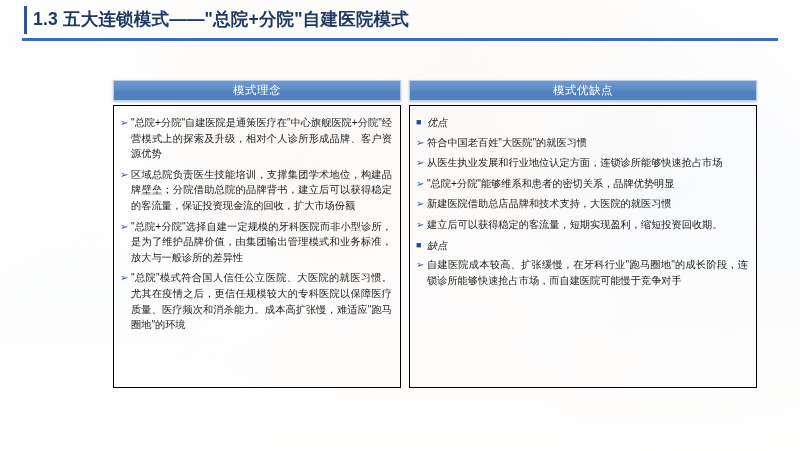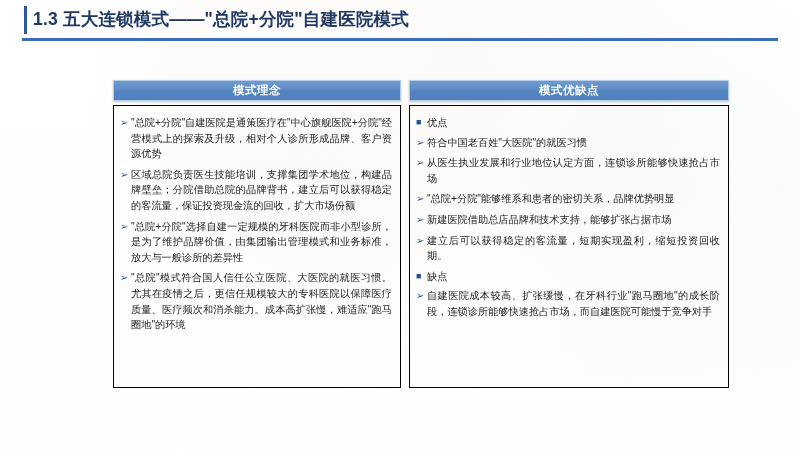--- a/index.html
+++ b/index.html
@@ -94,35 +94,35 @@
     position: absolute;
   }
   .panel-header {
     box-sizing: border-box;
     height: 21px;
     background: linear-gradient(180deg, #6f9ad0 0%, #5c8ac4 48%, #5184bf 52%, #4e81bd 100%);
     border: 1px solid #b9cde6;
     box-shadow: 0 1px 2px rgba(0,0,0,0.22);
     color: #ffffff;
     font-size: 11.5px;
-    font-weight: bold;
+    font-weight: normal;
     letter-spacing: 0.5px;
     display: flex;
     align-items: center;
     justify-content: center;
   }
   .panel-body {
     box-sizing: border-box;
     border: 1.6px solid #000000;
     background: transparent;
     padding: 9px 8px 6px 6px;
   }
 
   #panel-left  { left: 113px; top: 80px; width: 288px; }
-  #panel-right { left: 409px; top: 80px; width: 320px; }
+  #panel-right { left: 409px; top: 80px; width: 348px; }
   #panel-left  .panel-body { height: 283px; }
   #panel-right .panel-body { height: 283px; }
   .panel .panel-body { margin-top: 4px; }
 
   
   .bullet {
     display: flex;
     align-items: flex-start;
     margin-bottom: 5px;
   }
@@ -142,21 +142,21 @@
     color: #1f4e9c;
   }
   .btext {
     flex: 1 1 auto;
     font-size: 10.2px;
     line-height: 15.6px;
     color: #1a1a1a;
     text-align: justify;
     text-justify: inter-ideograph;
   }
-  .bullet.group > .btext { font-weight: normal; }
+  .bullet.group > .btext { font-weight: normal; font-style: italic; }
   .bullet.group { margin-bottom: 4px; }
   .bullet.sub { margin-left: 0; }
 </style>
 </head>
 <body>
 
 <div id="slide">
 
   <div id="bg-photo">
     <div class="blob b1"></div>
@@ -212,21 +212,21 @@
         <div class="bullet sub">
           <span class="marker">➢</span>
           <span class="btext">从医生执业发展和行业地位认定方面，连锁诊所能够快速抢占市场</span>
         </div>
         <div class="bullet sub">
           <span class="marker">➢</span>
           <span class="btext">"总院+分院"能够维系和患者的密切关系，品牌优势明显</span>
         </div>
         <div class="bullet sub">
           <span class="marker">➢</span>
-          <span class="btext">新建医院借助总店品牌和技术支持，能够扩张占据市场</span>
+          <span class="btext">新建医院借助总店品牌和技术支持，大医院的就医习惯</span>
         </div>
         <div class="bullet sub">
           <span class="marker">➢</span>
           <span class="btext">建立后可以获得稳定的客流量，短期实现盈利，缩短投资回收期。</span>
         </div>
         <div class="bullet group">
           <span class="marker square">■</span>
           <span class="btext">缺点</span>
         </div>
         <div class="bullet sub">

